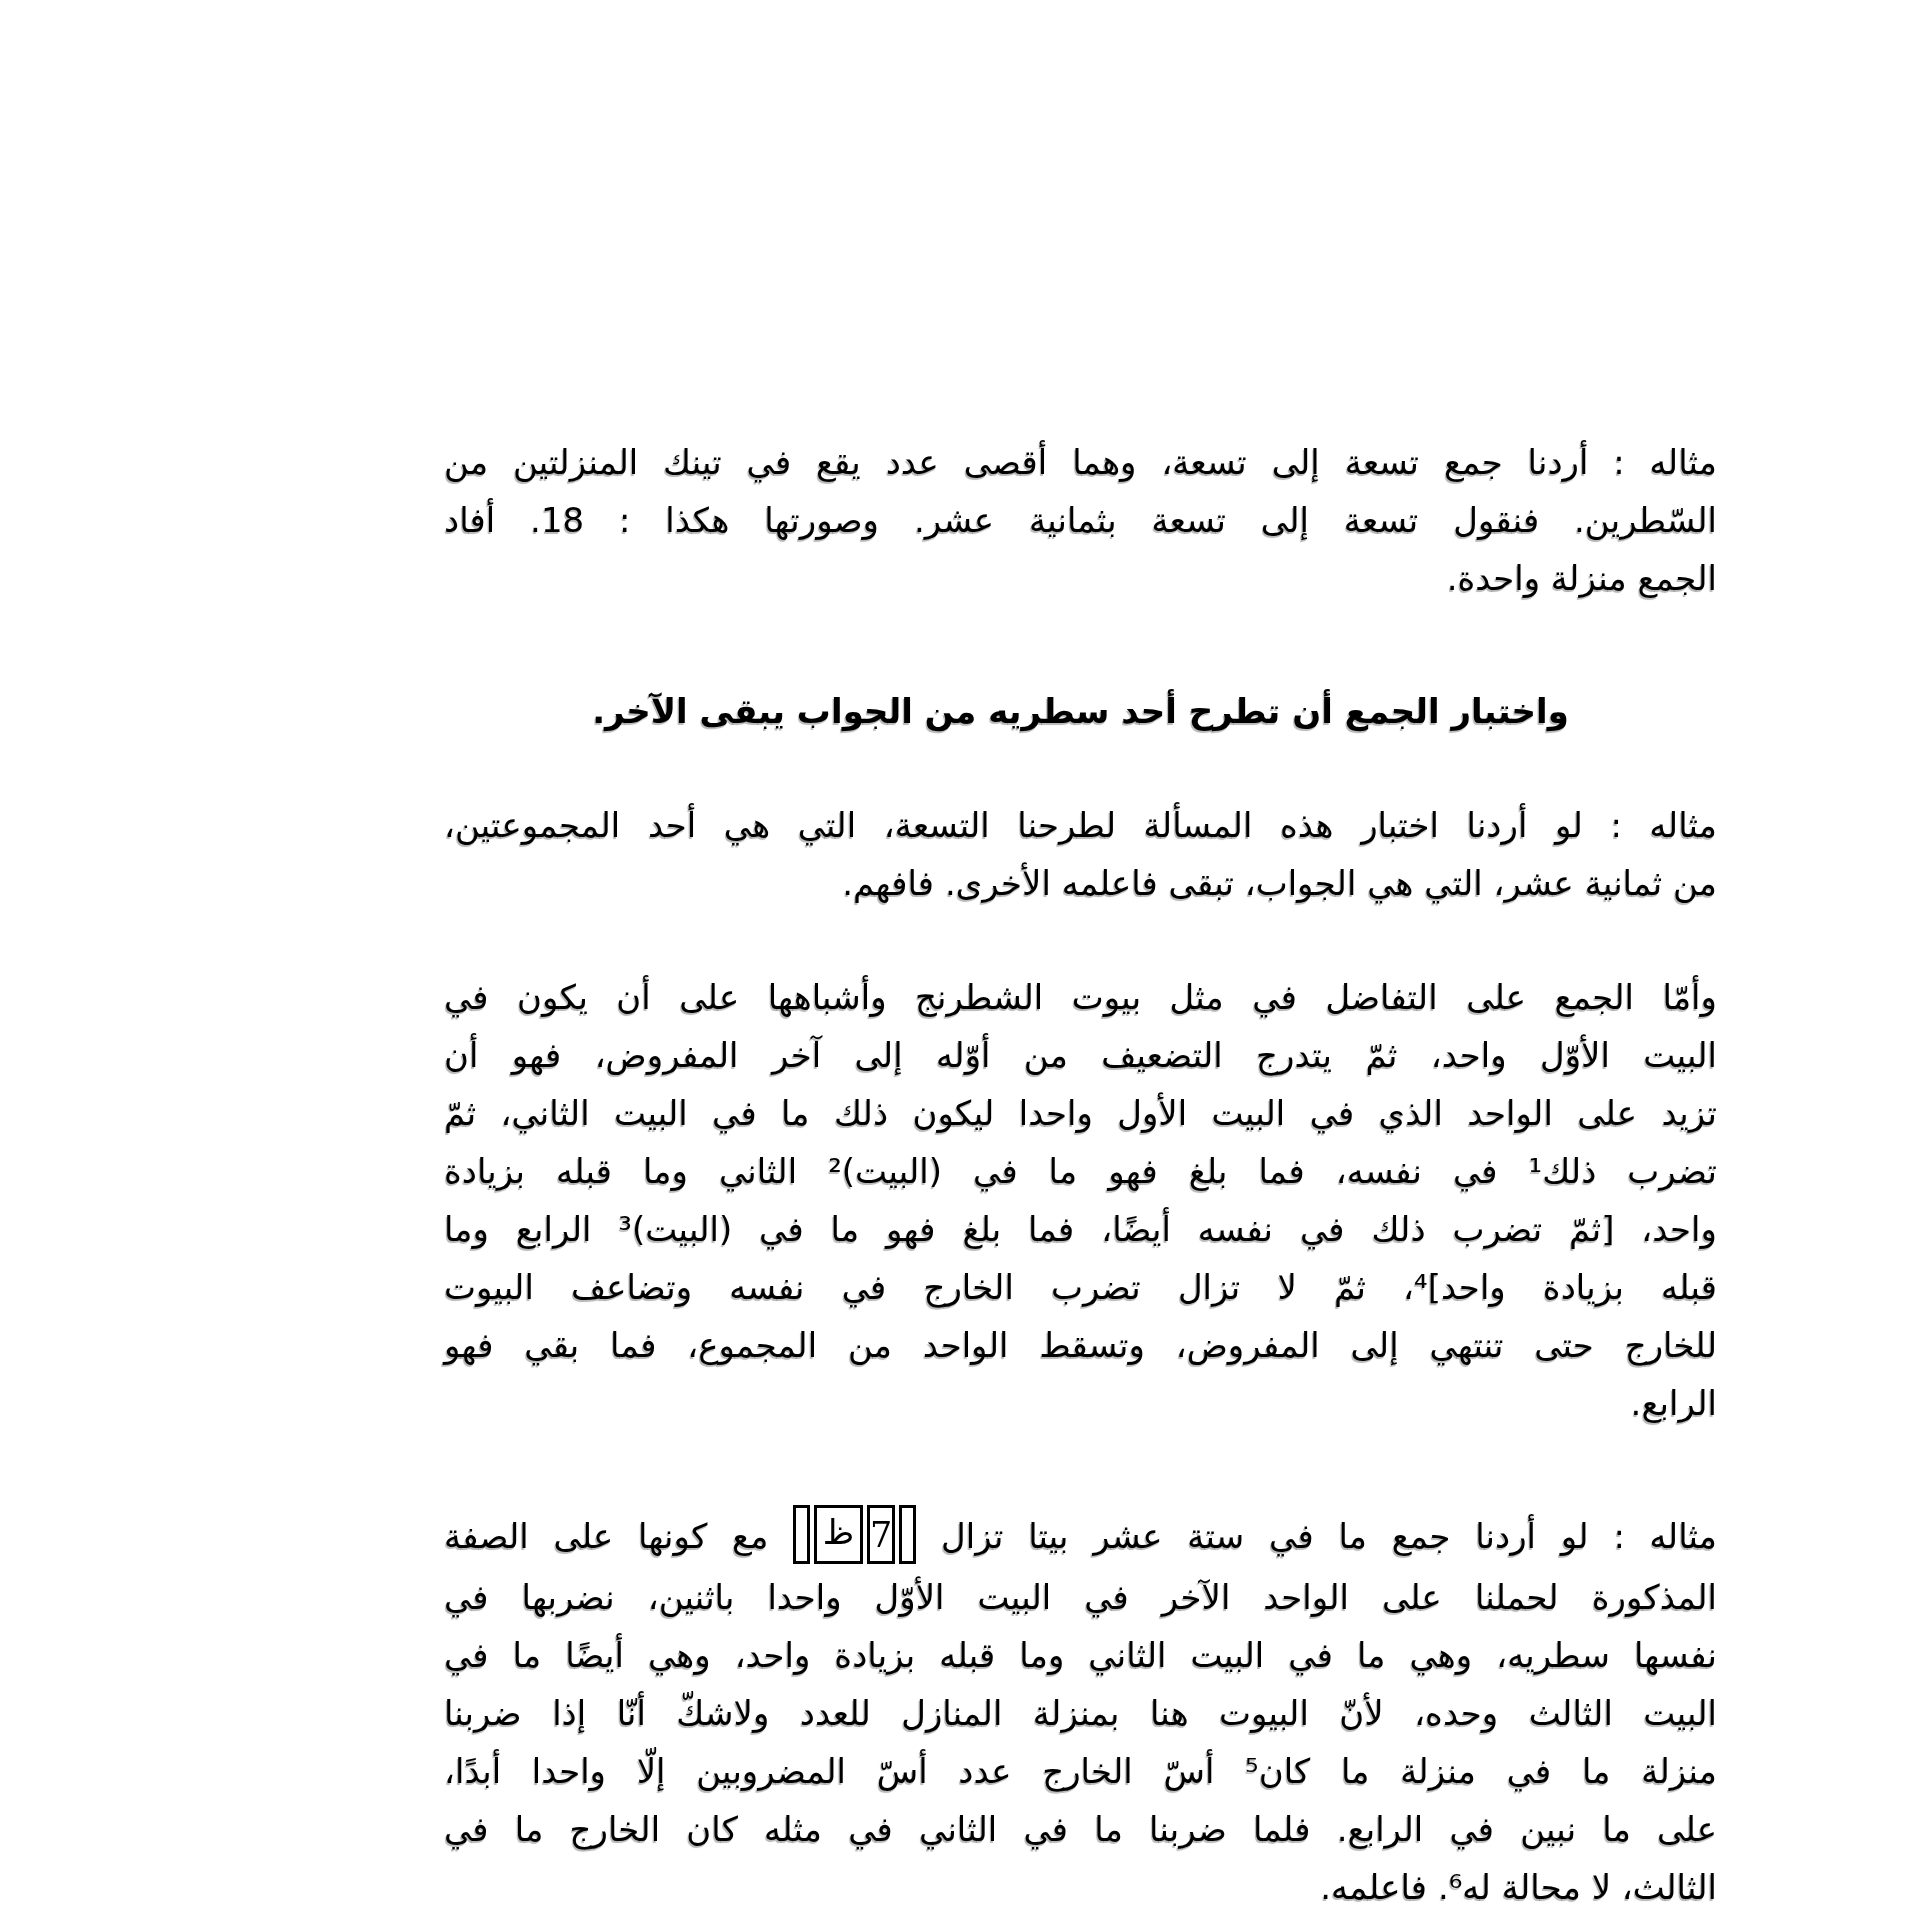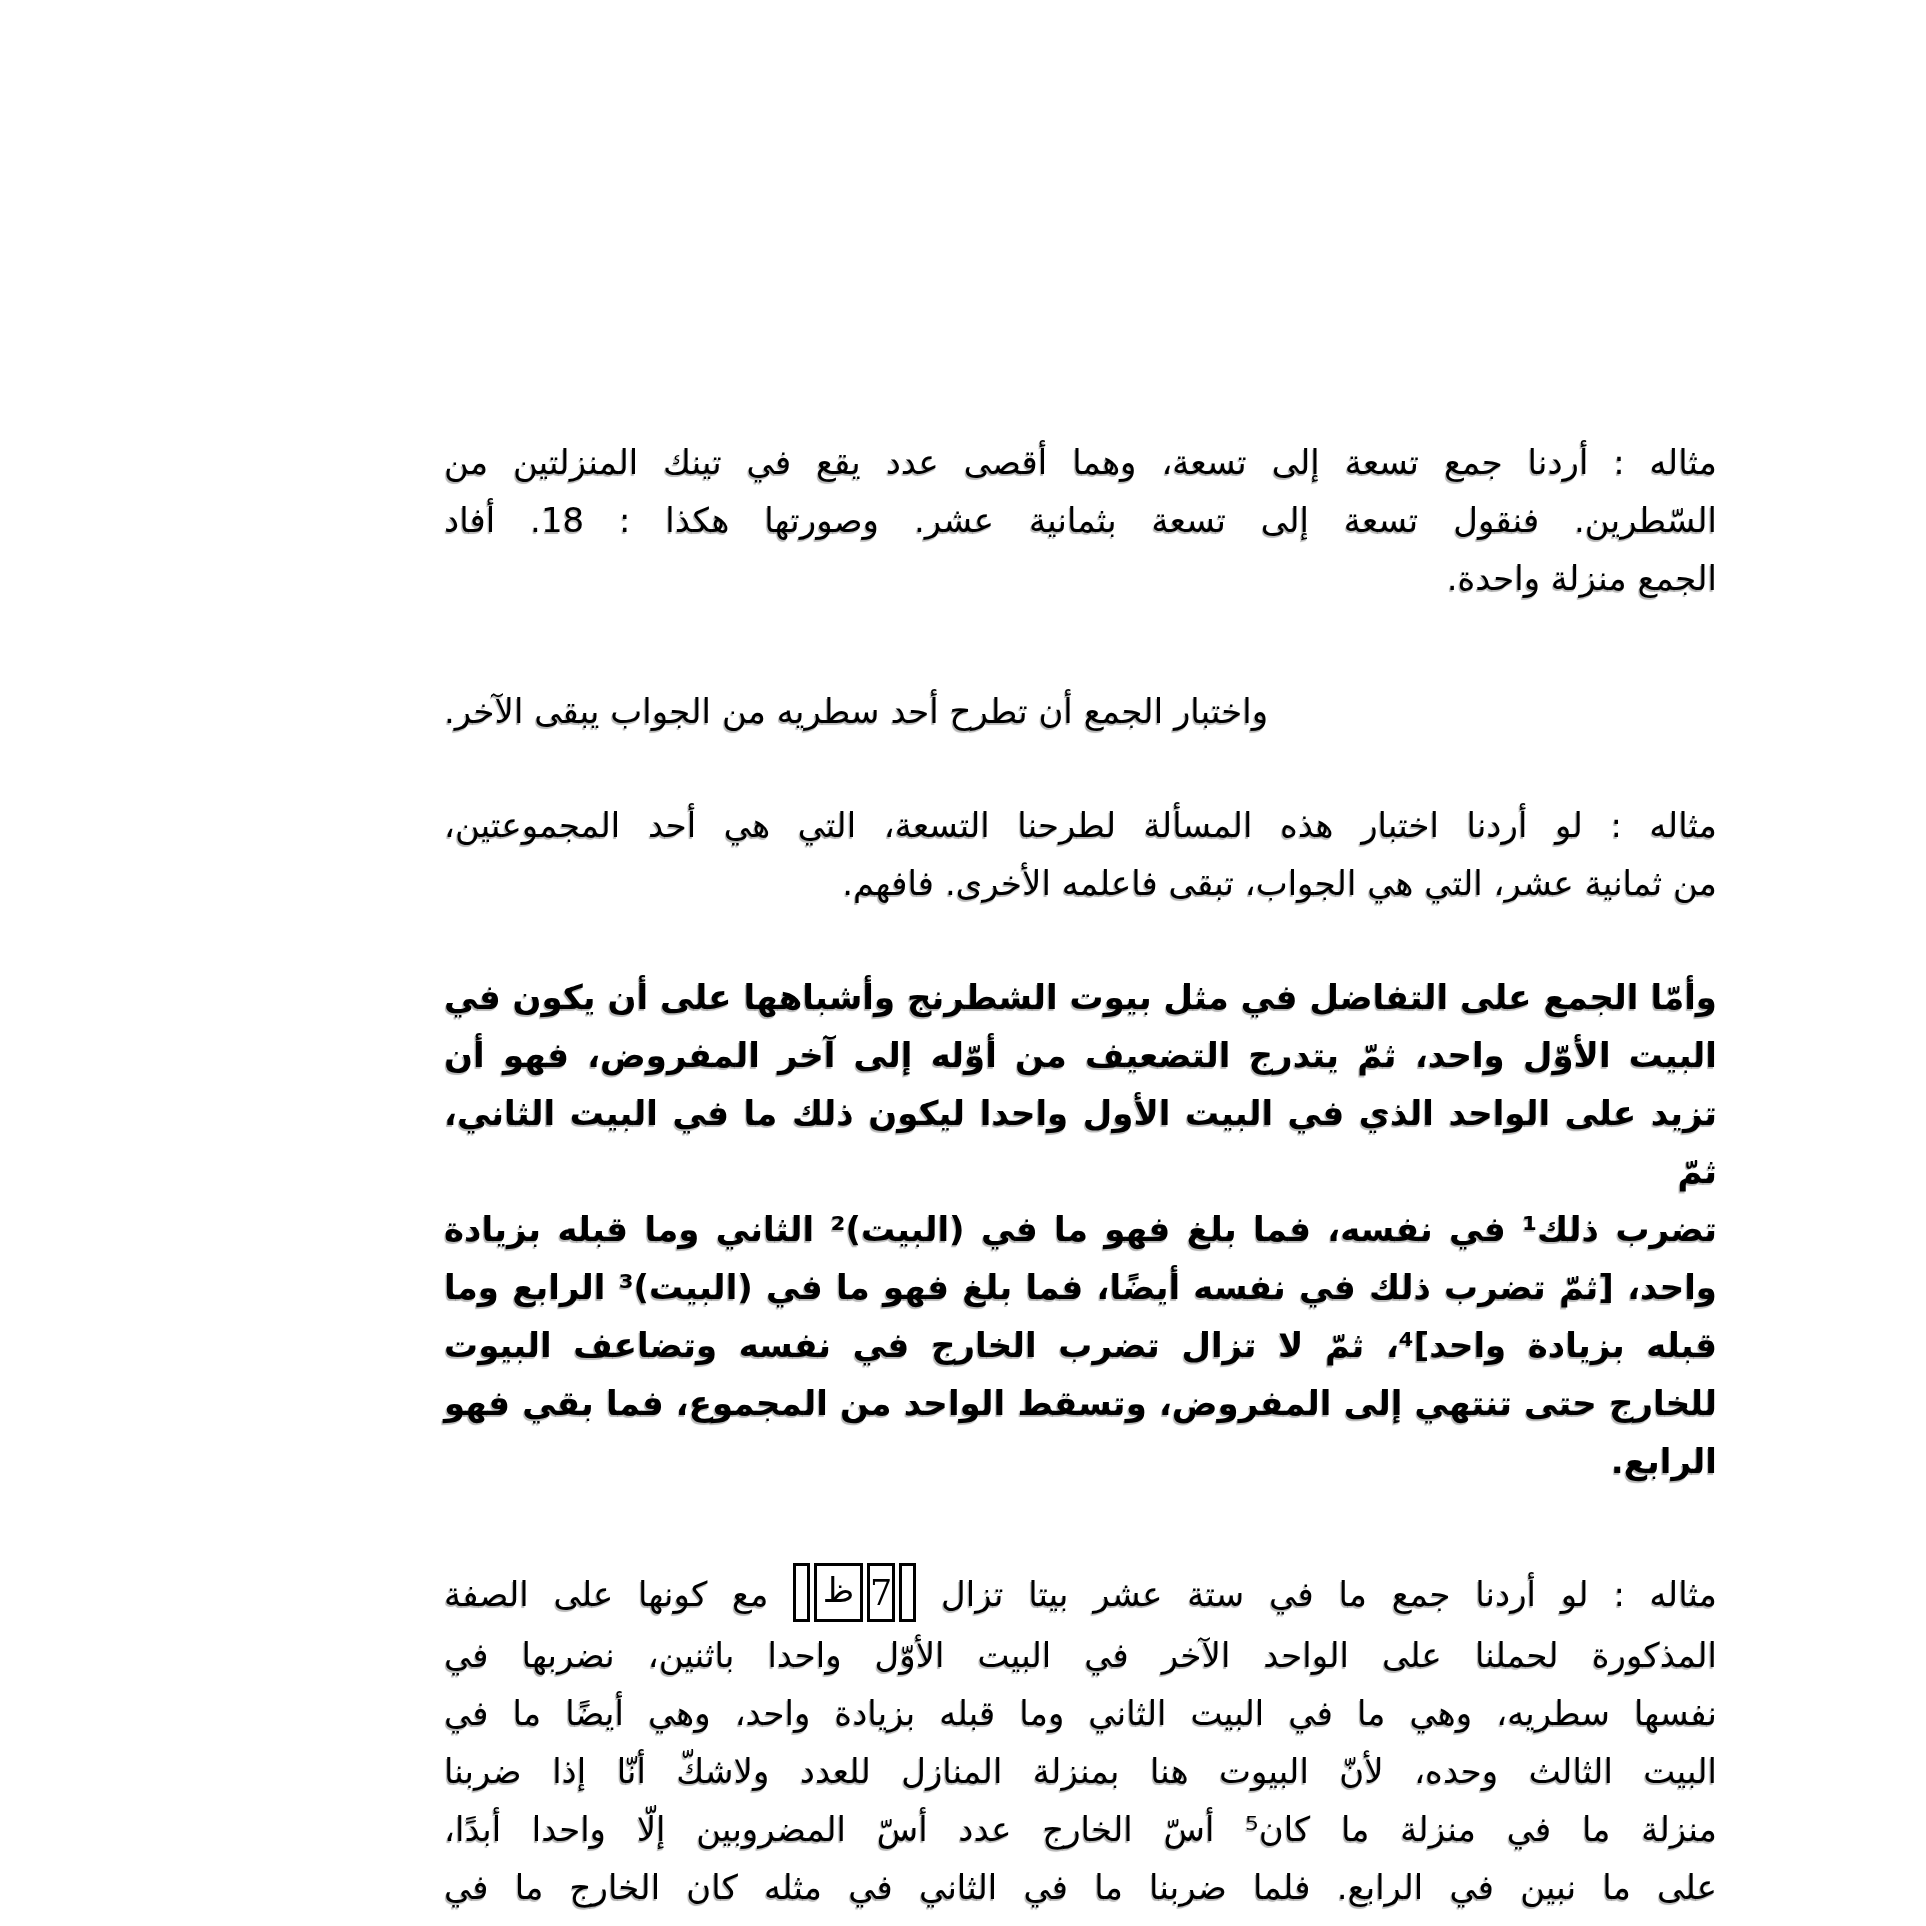--- a/index.html
+++ b/index.html
@@ -29,26 +29,26 @@
   .para { margin: 0; }
   .line {
     line-height: 58px;
     text-align: justify;
     text-align-last: justify;
   }
   .line.last {
     text-align: left;
     text-align-last: right;
   }
-  .bold { font-weight: bold; }
+  .bold { font-weight: normal; }
   .heading {
     margin: 75px 0 56px 0;
-    font-weight: normal;
+    font-weight: bold;
     line-height: 58px;
-    text-align: left;
+    text-align: center;
   }
   .gap-top-145 { margin-top: 56px; }
   .gap-top-195 { margin-top: 75px; }
   
   .folio {
     display: inline-flex;
     direction: rtl;
     gap: 3.9px;
     vertical-align: middle;
     position: relative;

